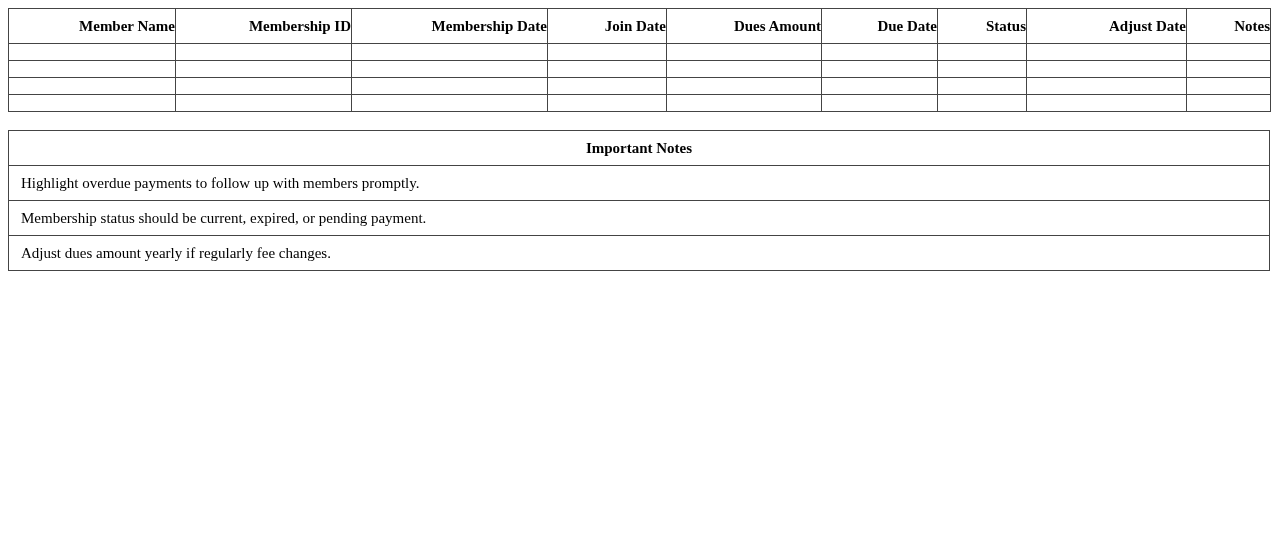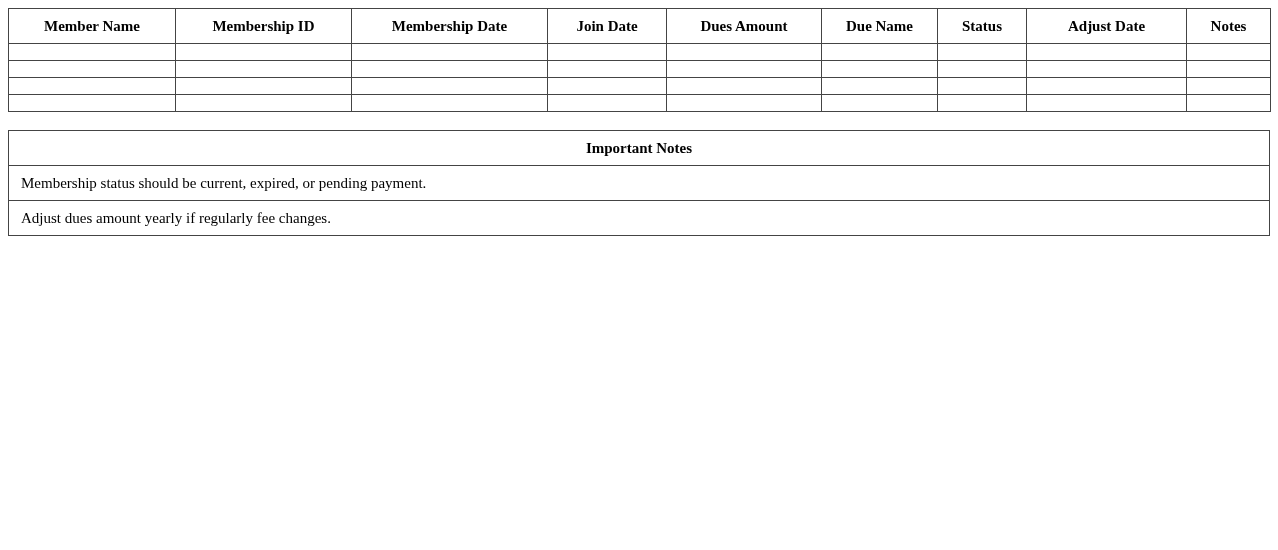--- a/index.html
+++ b/index.html
@@ -4,21 +4,21 @@
   <style>
     html, body { margin: 0; padding: 0; background: #ffffff; }
     body {
       width: 1278px; height: 550px; position: relative; overflow: hidden;
       font-family: "Liberation Serif", serif; color: #000;
     }
     table { border-collapse: collapse; table-layout: fixed; position: absolute; left: 8px; }
     td, th { border: 1px solid #444444; padding: 0; }
     #dues-table { top: 8px; width: 1262px; }
     #dues-table th {
-      height: 34px; font-weight: bold; font-size: 15px; text-align: center; vertical-align: middle;
+      height: 34px; font-weight: bold; font-size: 15px; text-align: right; vertical-align: middle;
     }
     #dues-table td { height: 16px; }
     #notes-table { top: 130px; width: 1262px; }
     #notes-table th {
       height: 34px; font-weight: bold; font-size: 15px; text-align: center; vertical-align: middle; border-radius: 14px;
     }
     #notes-table td {
       height: 34px; font-size: 15px; padding-left: 12px; vertical-align: middle; text-align: left;
     }
   </style>
@@ -37,21 +37,21 @@
       <col style="width: 160px;">
       <col style="width: 84px;">
     </colgroup>
   <thead>
     <tr>
       <th>Member Name</th>
       <th>Membership ID</th>
       <th>Membership Date</th>
       <th>Join Date</th>
       <th>Dues Amount</th>
-      <th>Due Name</th>
+      <th>Due Date</th>
       <th>Status</th>
       <th>Adjust Date</th>
       <th>Notes</th>
     </tr>
   </thead>
   <tbody>
     <tr>
       <td></td>
       <td></td>
       <td></td>
@@ -99,19 +99,22 @@
 </table>
 
 <table id="notes-table">
   <thead>
     <tr>
       <th>Important Notes</th>
     </tr>
   </thead>
   <tbody>
     <tr>
+      <td>Highlight overdue payments to follow up with members promptly.</td>
+    </tr>
+    <tr>
       <td>Membership status should be current, expired, or pending payment.</td>
     </tr>
     <tr>
       <td>Adjust dues amount yearly if regularly fee changes.</td>
     </tr>
   </tbody>
 </table>
 
 </body></html>

